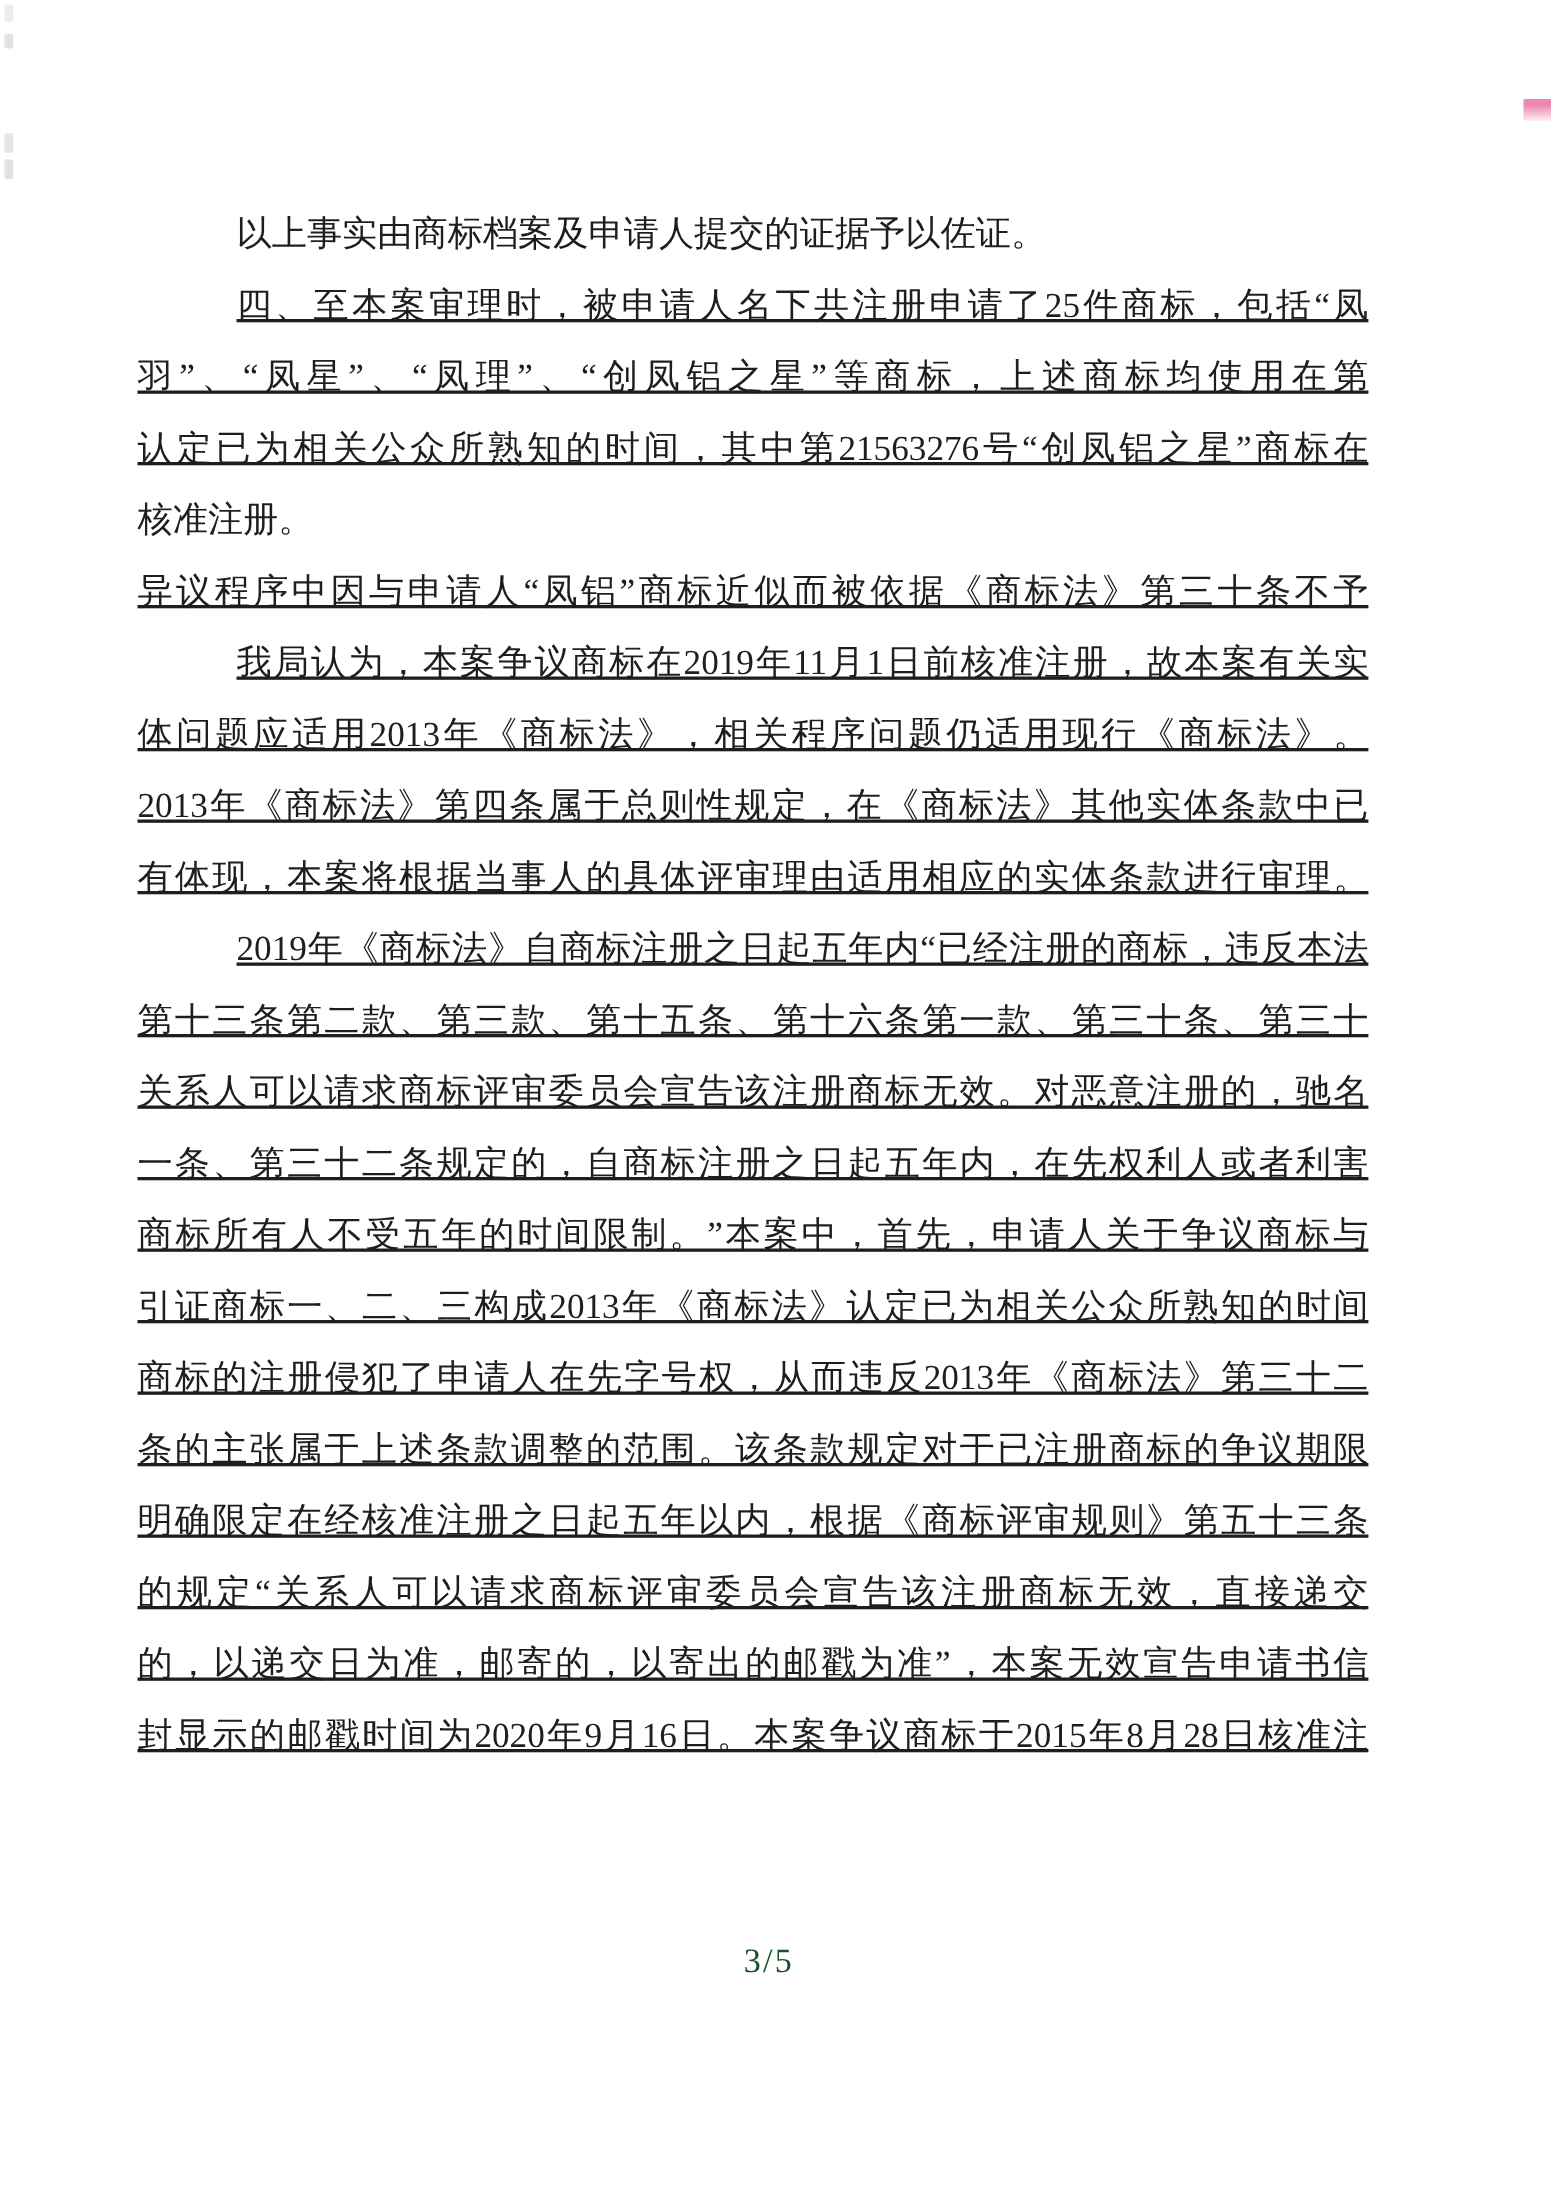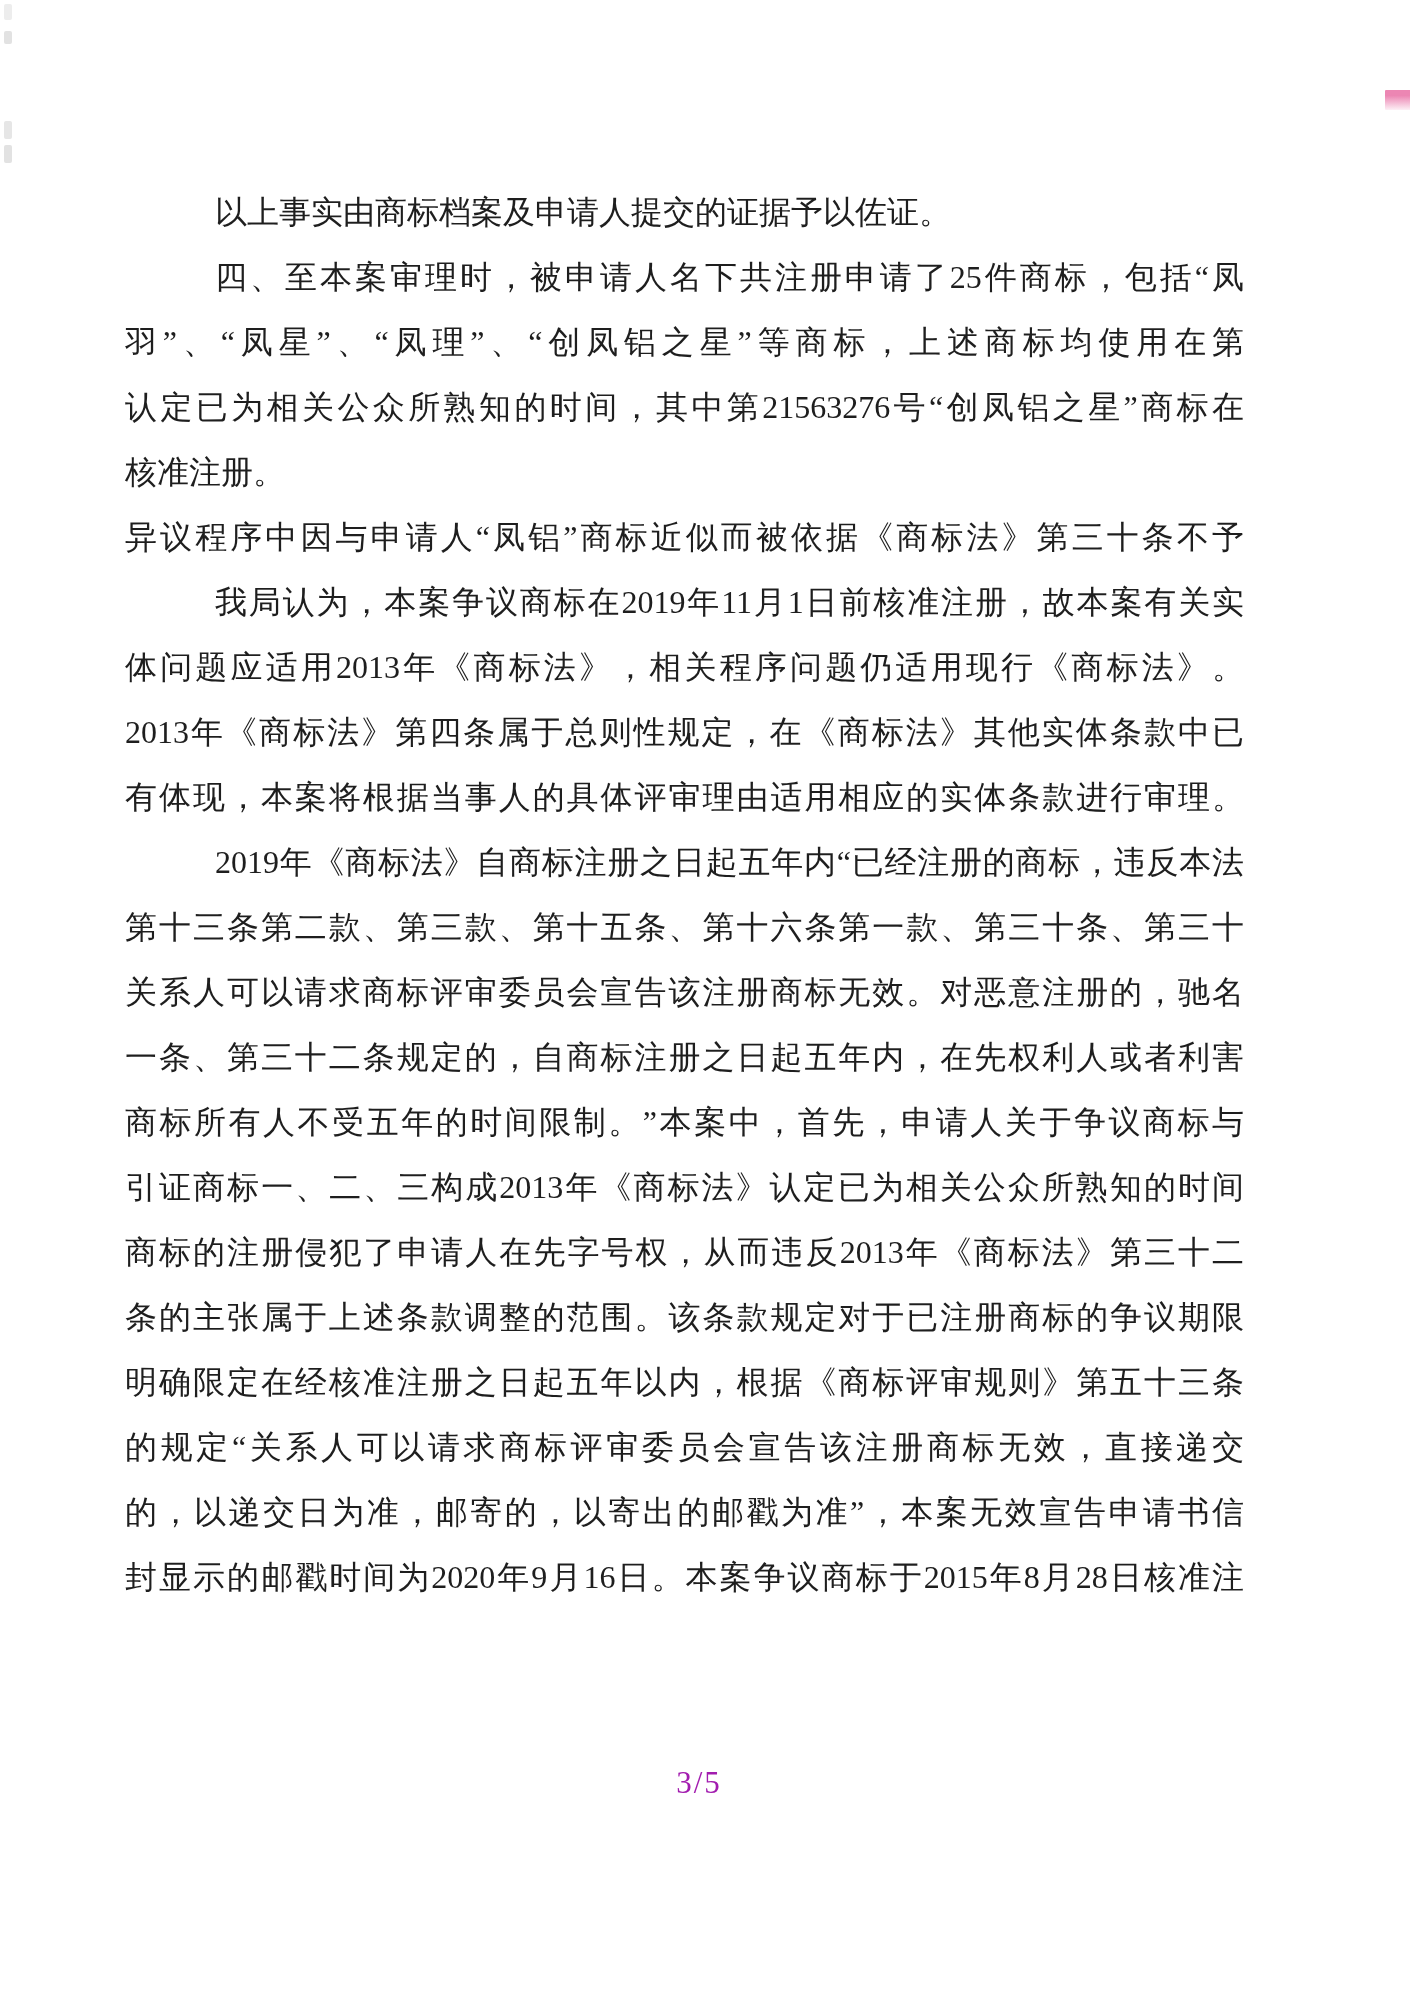--- a/index.html
+++ b/index.html
@@ -28,34 +28,35 @@
     height: 65px;
     line-height: 65px;
     white-space: nowrap;
     text-align: left;
   }
   .line.justify {
     white-space: normal;
     text-align: justify;
     text-align-last: justify;
     text-justify: inter-character;
+    text-decoration: underline;
   }
   .line.indent {
     text-indent: 90px;
   }
   
   .footer {
     position: absolute;
     left: 0;
     right: 20px;
     top: 1757px;
     text-align: center;
     font-size: 31px;
     letter-spacing: 2px;
-    color: #a21caf;
+    color: #14532d;
   }
   
   .pink-mark {
     position: absolute;
     left: 1381px;
     top: 86px;
     width: 29px;
     height: 20px;
     border-radius: 1px;
   }

